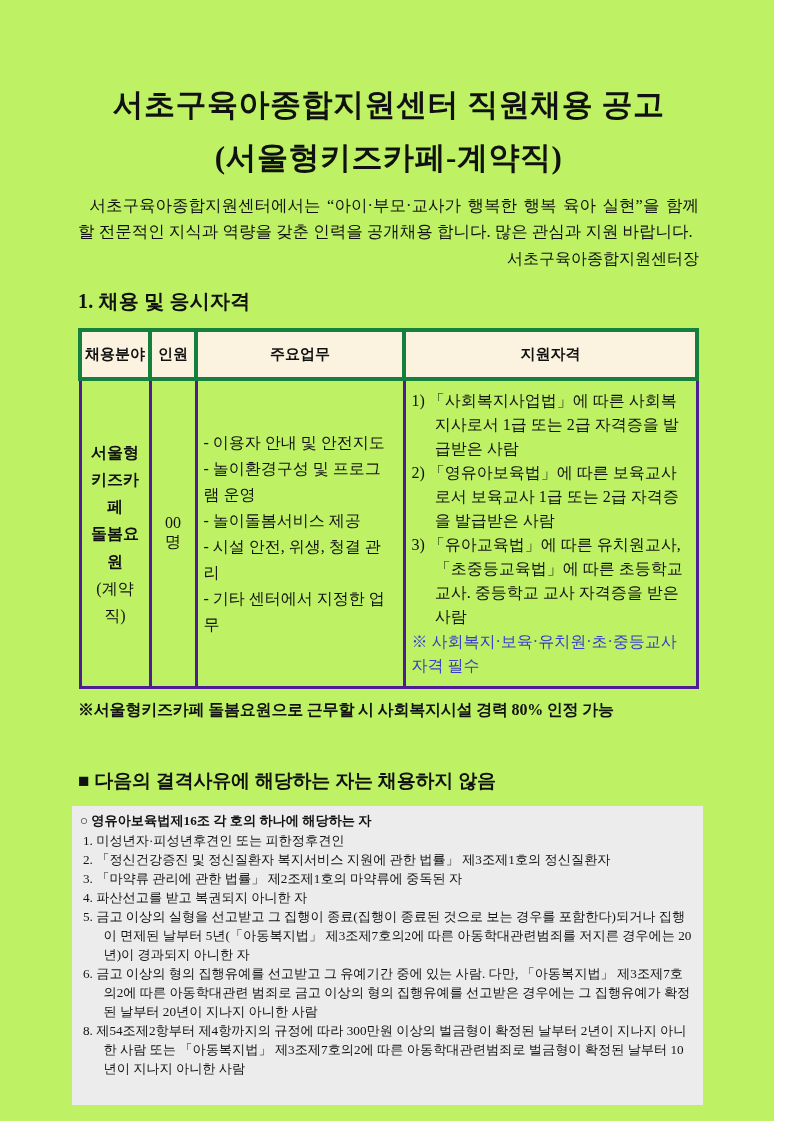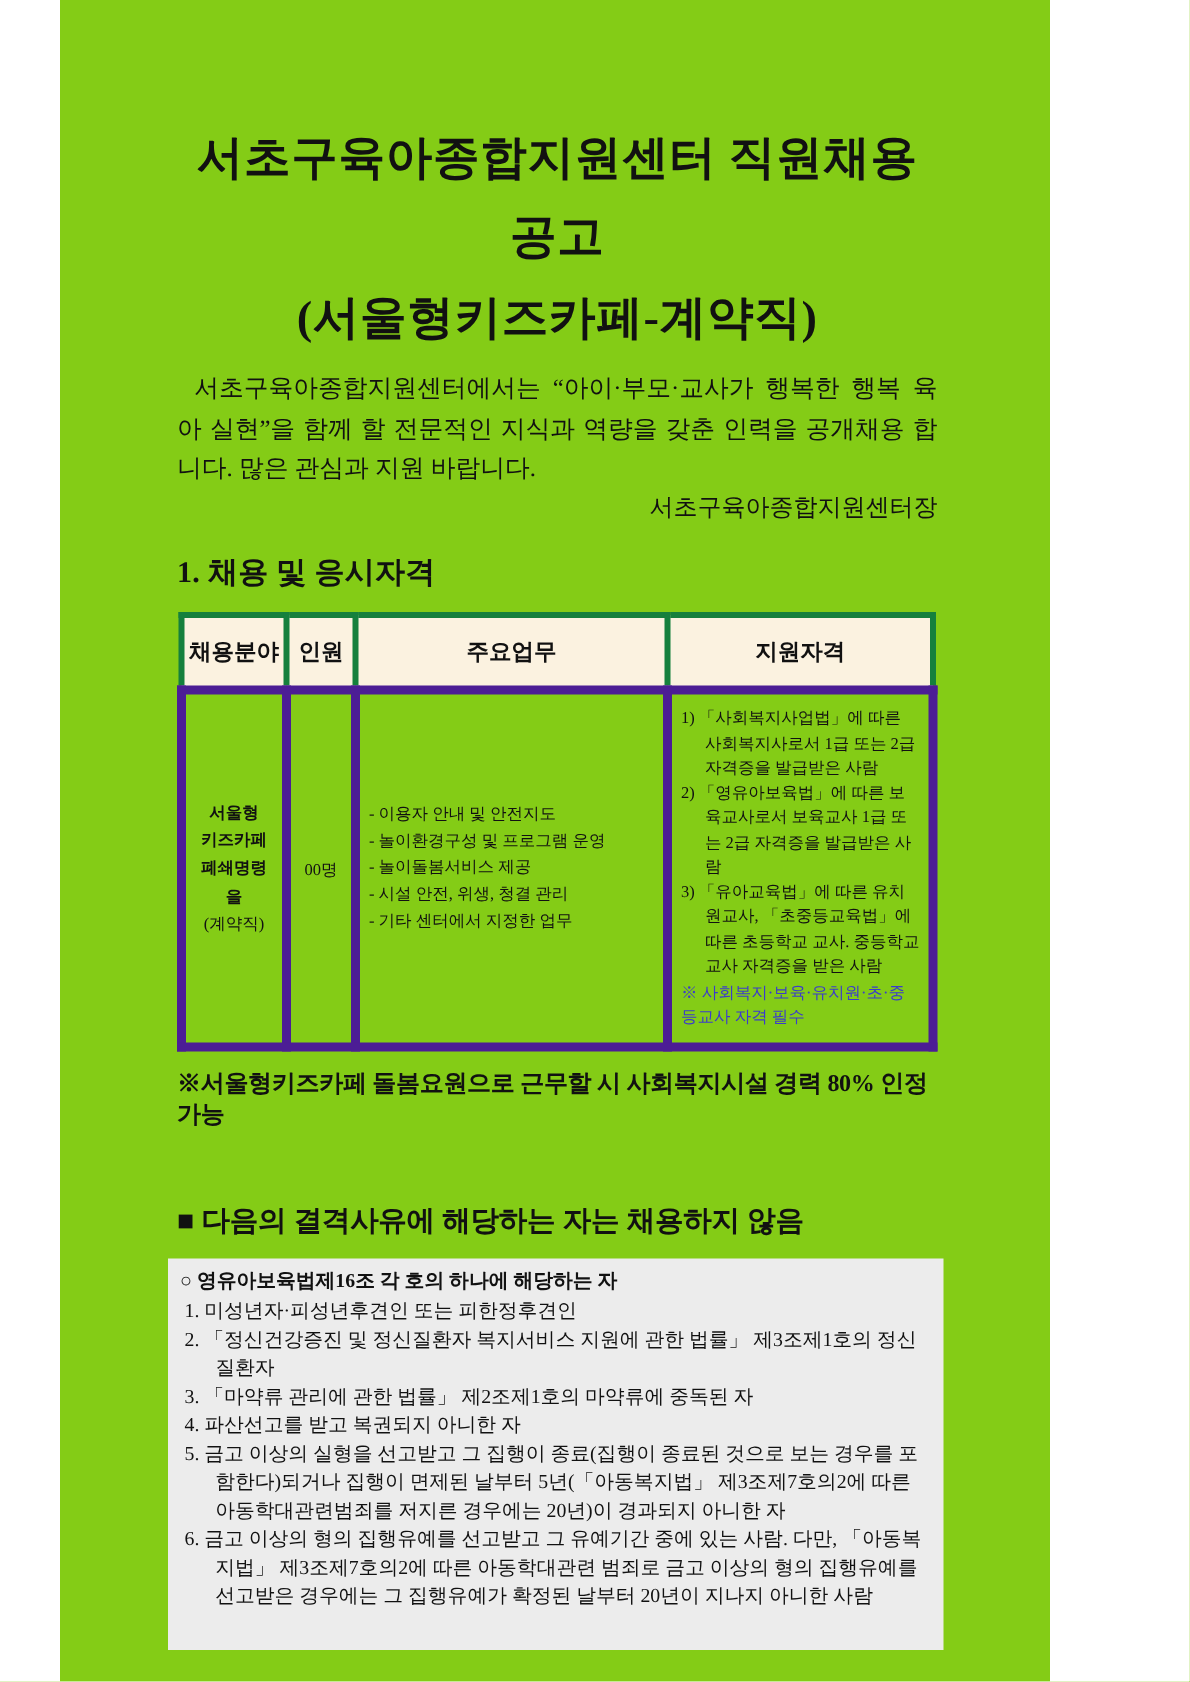--- a/index.html
+++ b/index.html
@@ -1,26 +1,25 @@
 <!DOCTYPE html>
 <html style="--header-bg: #fbf2e0; --list-bg: #ececec; --note-color: #3b3bcd;"><head>
 <meta charset="utf-8">
 <style>
   html,body { margin:0; padding:0; background:#ffffff; }
   .page {
     position:relative;
-    width:660px; height:1121px;
+    width:774px; height:1121px;
     box-sizing:border-box;
     padding:78px 75px 28px 78px;
     display:flex; flex-direction:column;
-    background:#84cc16;
+    background:#bef264;
     color:#111;
     font-family:"Liberation Serif","DejaVu Serif",serif;
     overflow:hidden;
-    margin-left:40px;
   }
   .title {
     margin:0; text-align:center;
     font-size:31px; font-weight:bold;
     line-height:1.72; letter-spacing:0.5px;
     font-family:"Liberation Serif","DejaVu Serif",serif;
   }
   .intro {
     margin:8px 0 0 0;
     font-size:16.5px; line-height:1.62;
@@ -43,23 +42,23 @@
     table-layout:fixed;
   }
   table.recruit th {
     background:var(--header-bg,#fbf2e0);
     border:4px solid #15803d;
     font-size:15px; font-weight:bold;
     padding:13px 2px;
     text-align:center;
   }
   table.recruit td {
-    border:6px solid #4c1d95;
+    border:3px solid #4c1d95;
     vertical-align:middle;
-    font-size:11px;
+    font-size:16px;
     padding:8px 6px;
   }
   td.c-field { text-align:center; line-height:1.7; font-size:15.5px; }
   td.c-field .b { font-weight:bold; }
   td.c-count { text-align:center; }
   td.c-duties { line-height:1.62; padding-left:12px; }
   td.c-qual { font-size:14.5px; line-height:1.5; padding:10px 8px; }
   .qual-item { padding-left:1.45em; text-indent:-1.45em; }
   .qual-note { color:var(--note-color,#3b3bcd); margin-top:1px; }
   .table-note {
@@ -112,21 +111,21 @@
           <th>주요업무</th>
           <th>지원자격</th>
         </tr>
     </thead>
     <tbody>
       <tr>
         <td class="c-field">
           <div>
               <div class="b">서울형</div>
               <div class="b">키즈카페</div>
-              <div class="b">폐쇄명령을</div>
+              <div class="b">돌봄요원</div>
             </div>
           <div>(계약직)</div>
         </td>
         <td class="c-count">00명</td>
         <td class="c-duties">
           <div>
               <div class="duty-line">- 이용자 안내 및 안전지도</div>
               <div class="duty-line">- 놀이환경구성 및 프로그램 운영</div>
               <div class="duty-line">- 놀이돌봄서비스 제공</div>
               <div class="duty-line">- 시설 안전, 위생, 청결 관리</div>
@@ -151,18 +150,19 @@
 
   <div class="graybox">
     <div class="group-title">○ 영유아보육법제16조 각 호의 하나에 해당하는 자</div>
     <div>
         <div class="d-item">1. 미성년자·피성년후견인 또는 피한정후견인</div>
         <div class="d-item">2. 「정신건강증진 및 정신질환자 복지서비스 지원에 관한 법률」 제3조제1호의 정신질환자</div>
         <div class="d-item">3. 「마약류 관리에 관한 법률」 제2조제1호의 마약류에 중독된 자</div>
         <div class="d-item">4. 파산선고를 받고 복권되지 아니한 자</div>
         <div class="d-item">5. 금고 이상의 실형을 선고받고 그 집행이 종료(집행이 종료된 것으로 보는 경우를 포함한다)되거나 집행이 면제된 날부터 5년(「아동복지법」 제3조제7호의2에 따른 아동학대관련범죄를 저지른 경우에는 20년)이 경과되지 아니한 자</div>
         <div class="d-item">6. 금고 이상의 형의 집행유예를 선고받고 그 유예기간 중에 있는 사람. 다만, 「아동복지법」 제3조제7호의2에 따른 아동학대관련 범죄로 금고 이상의 형의 집행유예를 선고받은 경우에는 그 집행유예가 확정된 날부터 20년이 지나지 아니한 사람</div>
+        <div class="d-item">8. 제54조제2항부터 제4항까지의 규정에 따라 300만원 이상의 벌금형이 확정된 날부터 2년이 지나지 아니한 사람 또는 「아동복지법」 제3조제7호의2에 따른 아동학대관련범죄로 벌금형이 확정된 날부터 10년이 지나지 아니한 사람</div>
       </div>
     <div class="gap-line"></div>
 
   </div>
 
 </div>
 
 </body></html>

